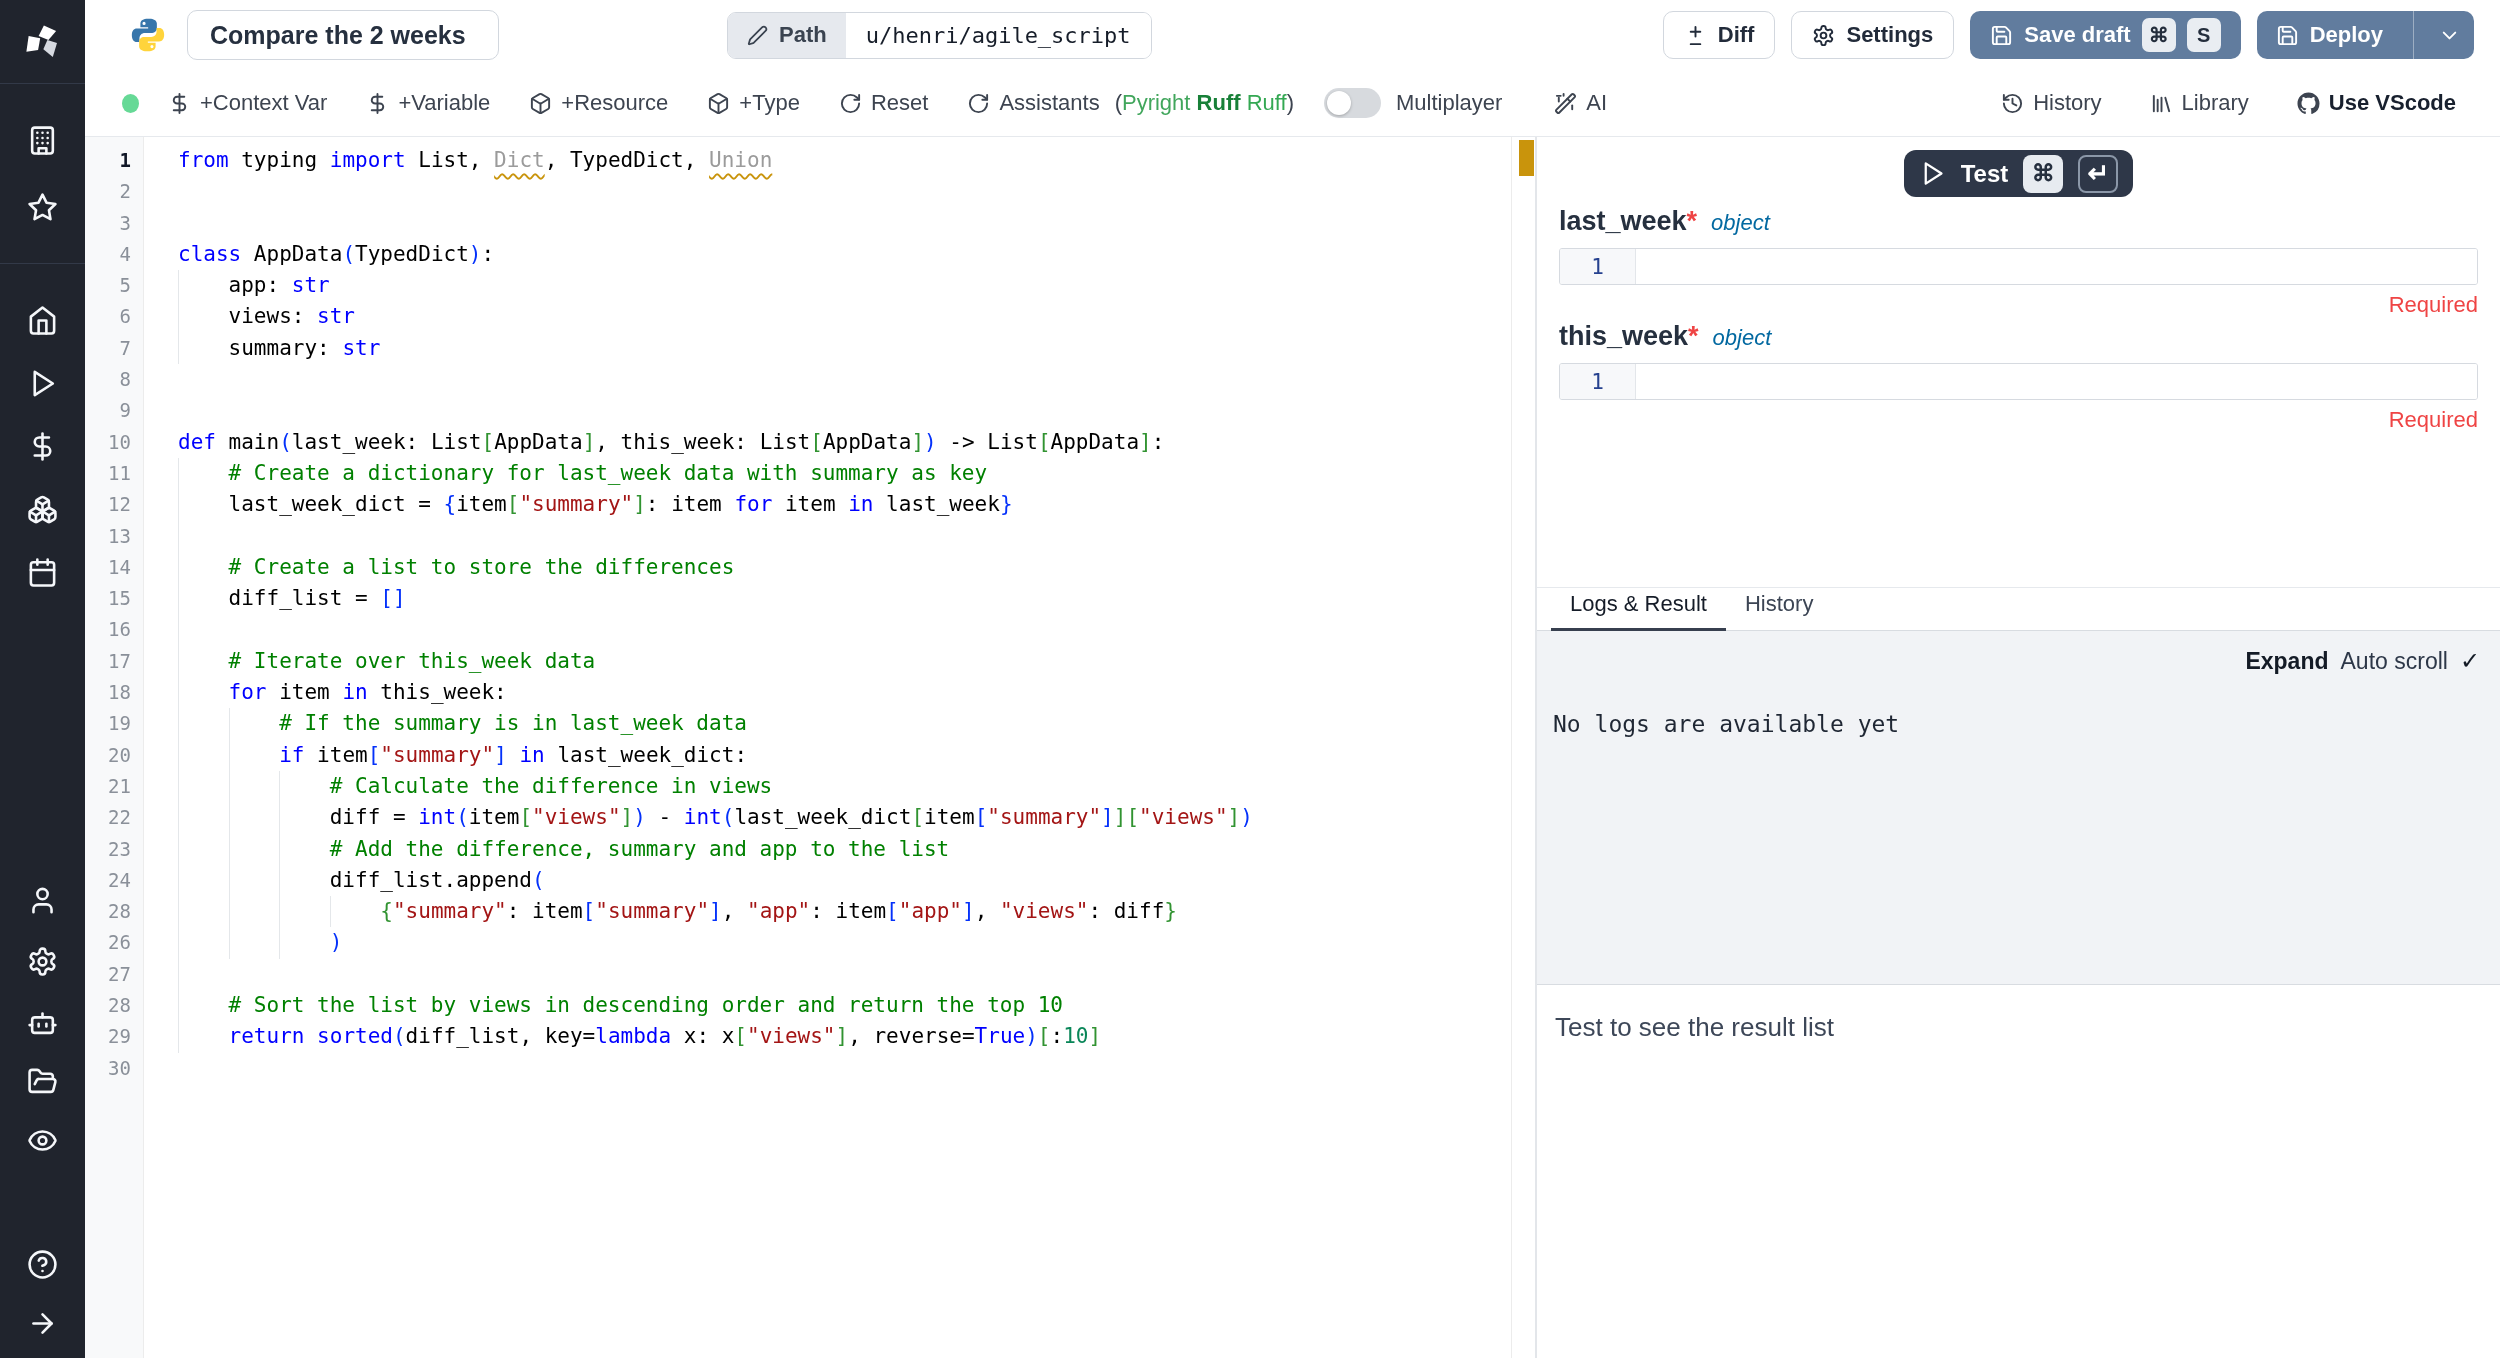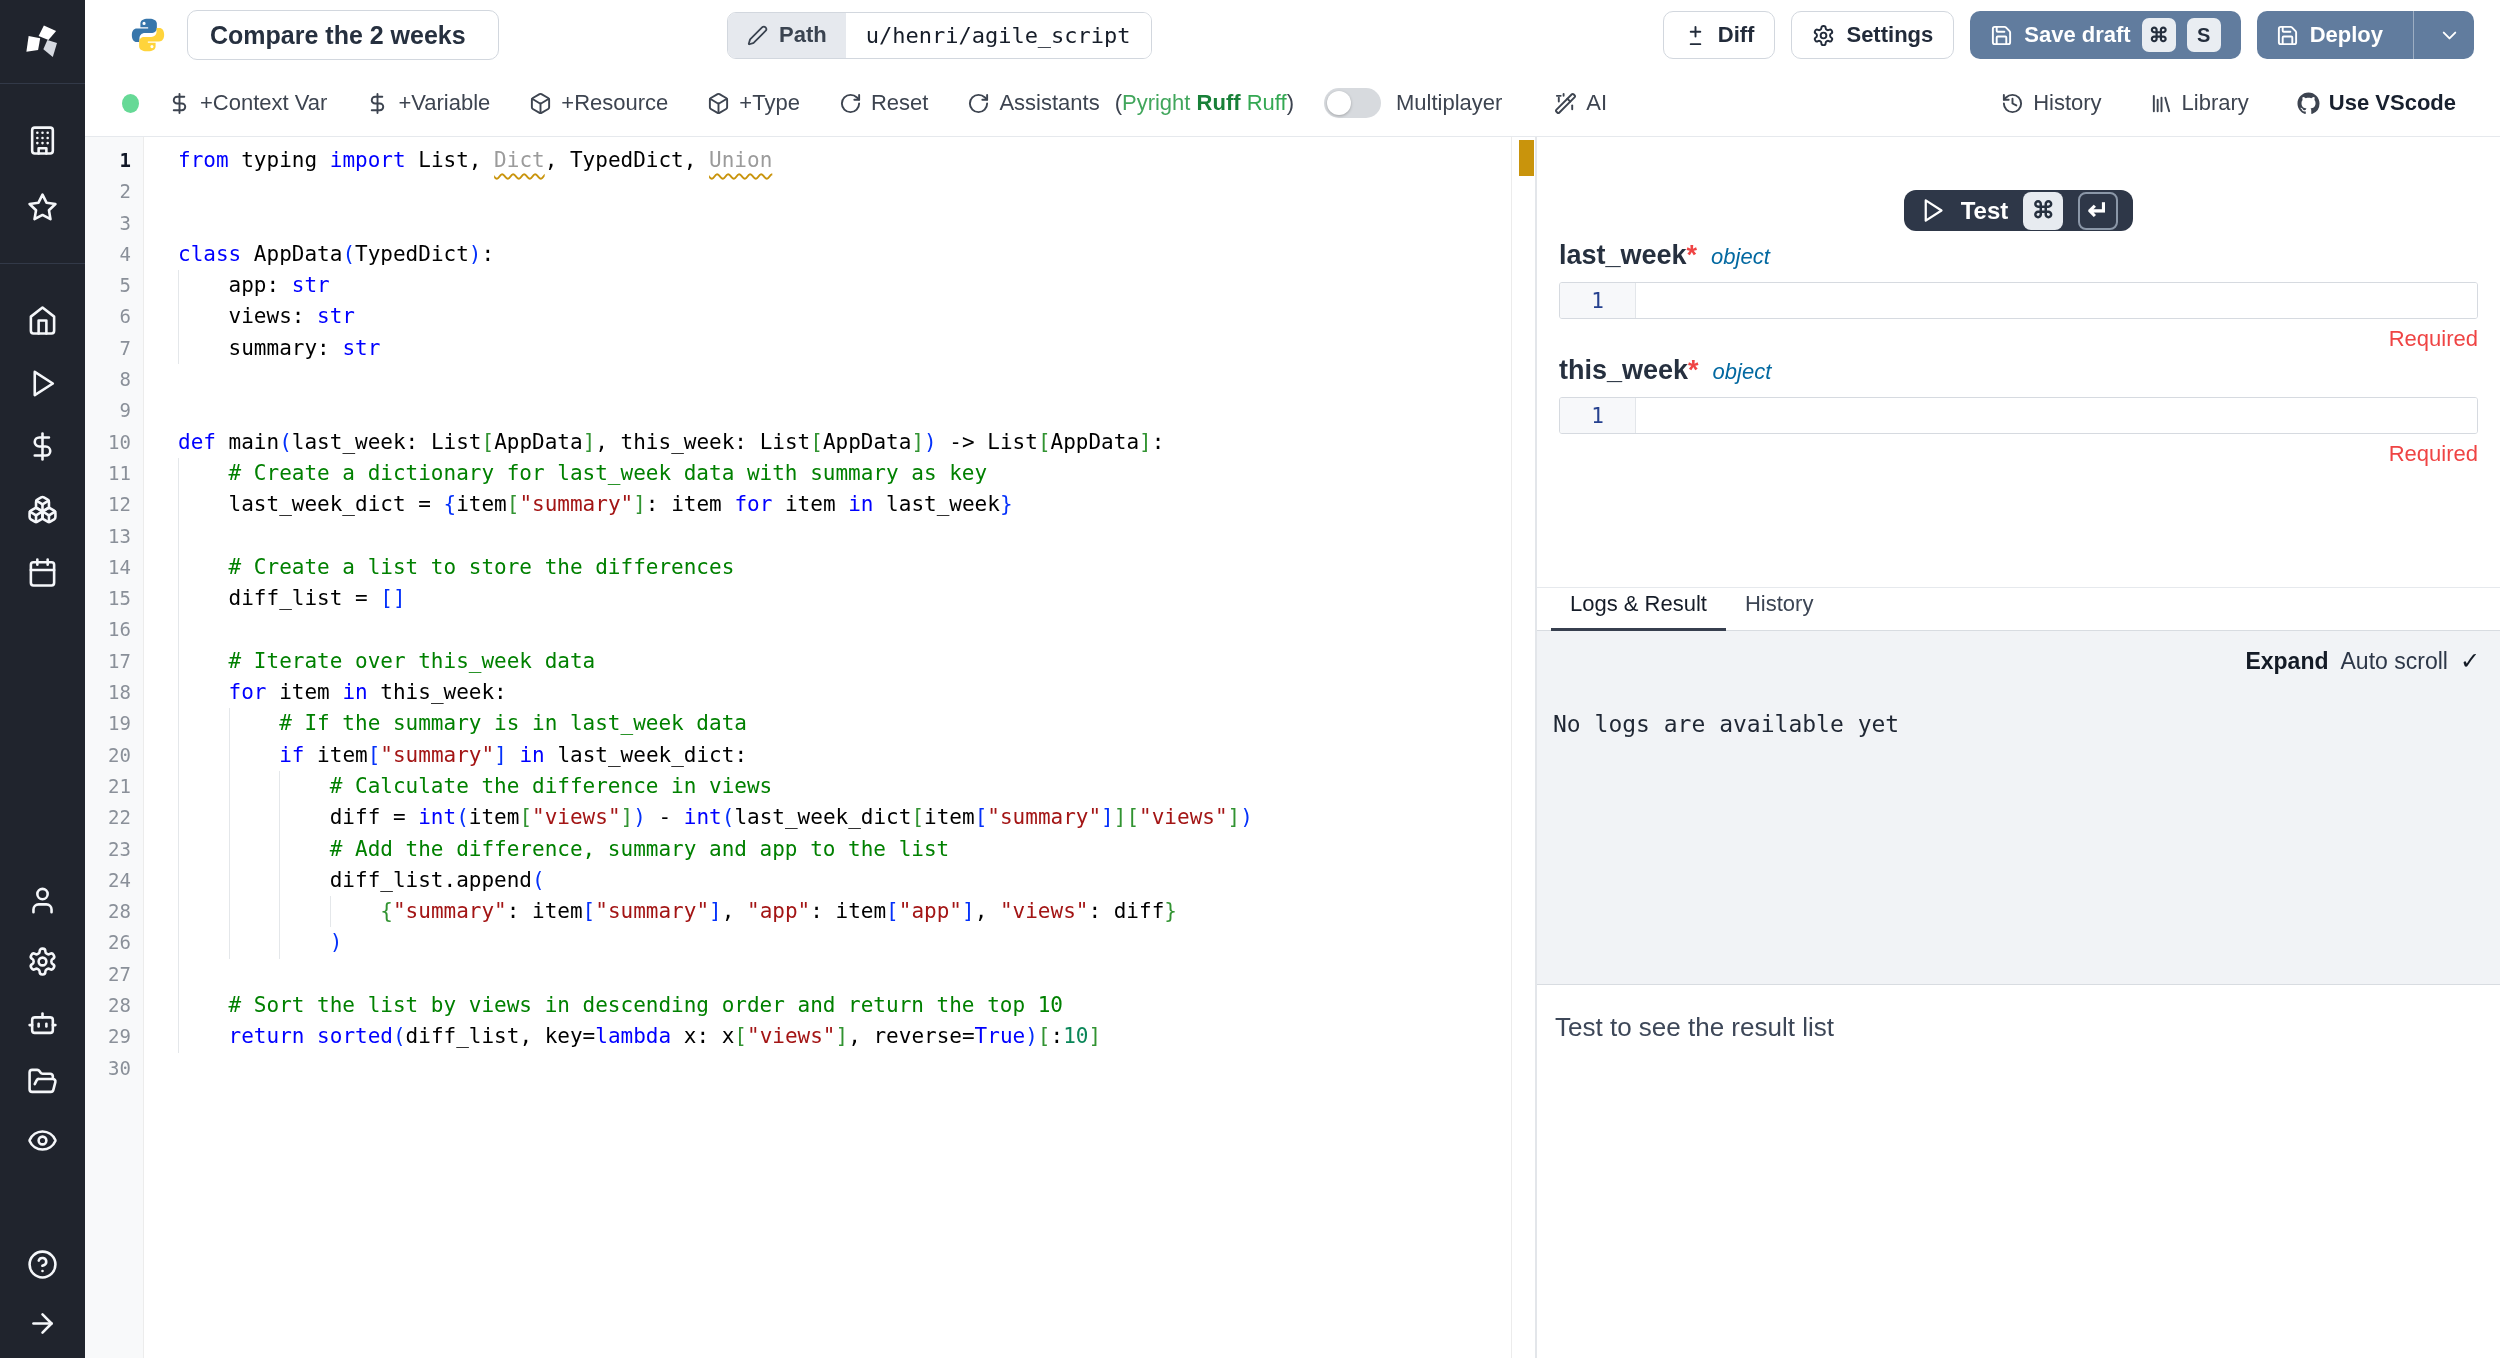--- a/index.html
+++ b/index.html
@@ -77,22 +77,22 @@
   .tk-b { color:var(--code_brb); }
   .tk-g { color:var(--code_brg); }
   .tk-d { color:#9b9b9b; text-decoration:underline wavy var(--warn_orange); text-decoration-thickness:1.5px; text-underline-offset:6px; }
   .overview-ruler { position:absolute; right:0; top:0; bottom:0; width:24px; border-left:1px solid #ececec; }
   .ruler-marker { position:absolute; right:1px; top:3px; width:15px; height:36px; background:var(--warn_orange); }
 
   
   .panel { width:965px; flex:none; border-left:2px solid #e3e6ea; display:flex; flex-direction:column; background:#fff; min-height:0; }
   .form { height:450px; flex:none; padding:0 22px; }
   .test-row { display:flex; justify-content:center; padding-top:13px; }
-  .test-btn { height:41px; border:none; border-radius:12px; background:var(--test_dark); color:#fff; display:flex;
-     align-items:center; gap:15px; padding:0 15px; font-size:24px; font-weight:700; font-family:inherit; cursor:pointer;margin-top:40px; }
+  .test-btn { height:47px; border:none; border-radius:12px; background:var(--test_dark); color:#fff; display:flex;
+     align-items:center; gap:15px; padding:0 15px; font-size:24px; font-weight:700; font-family:inherit; cursor:pointer; }
   .test-btn svg { width:27px; height:27px; }
   .chip { min-width:40px; height:38px; border-radius:8px; display:flex; align-items:center; justify-content:center; font-size:23px; }
   .chip-light { background:#e7ebf0; color:#26303f; }
   .chip-dark { border:2px solid #8b97a8; color:#fff; font-size:26px; }
   .arg { margin-top:9px; }
   .arg-label-row { display:flex; align-items:baseline; height:40px; }
   .arg-name { font-size:27px; font-weight:700; color:#26303f; }
   .arg-star { color:var(--required_red); font-size:27px; font-weight:700; }
   .arg-type { font-style:italic; color:#0369a1; font-size:22px; margin-left:14px; }
   .mini { display:flex; height:37px; border:1px solid #d6dae0; border-radius:3px; overflow:hidden; margin-top:2px; }

